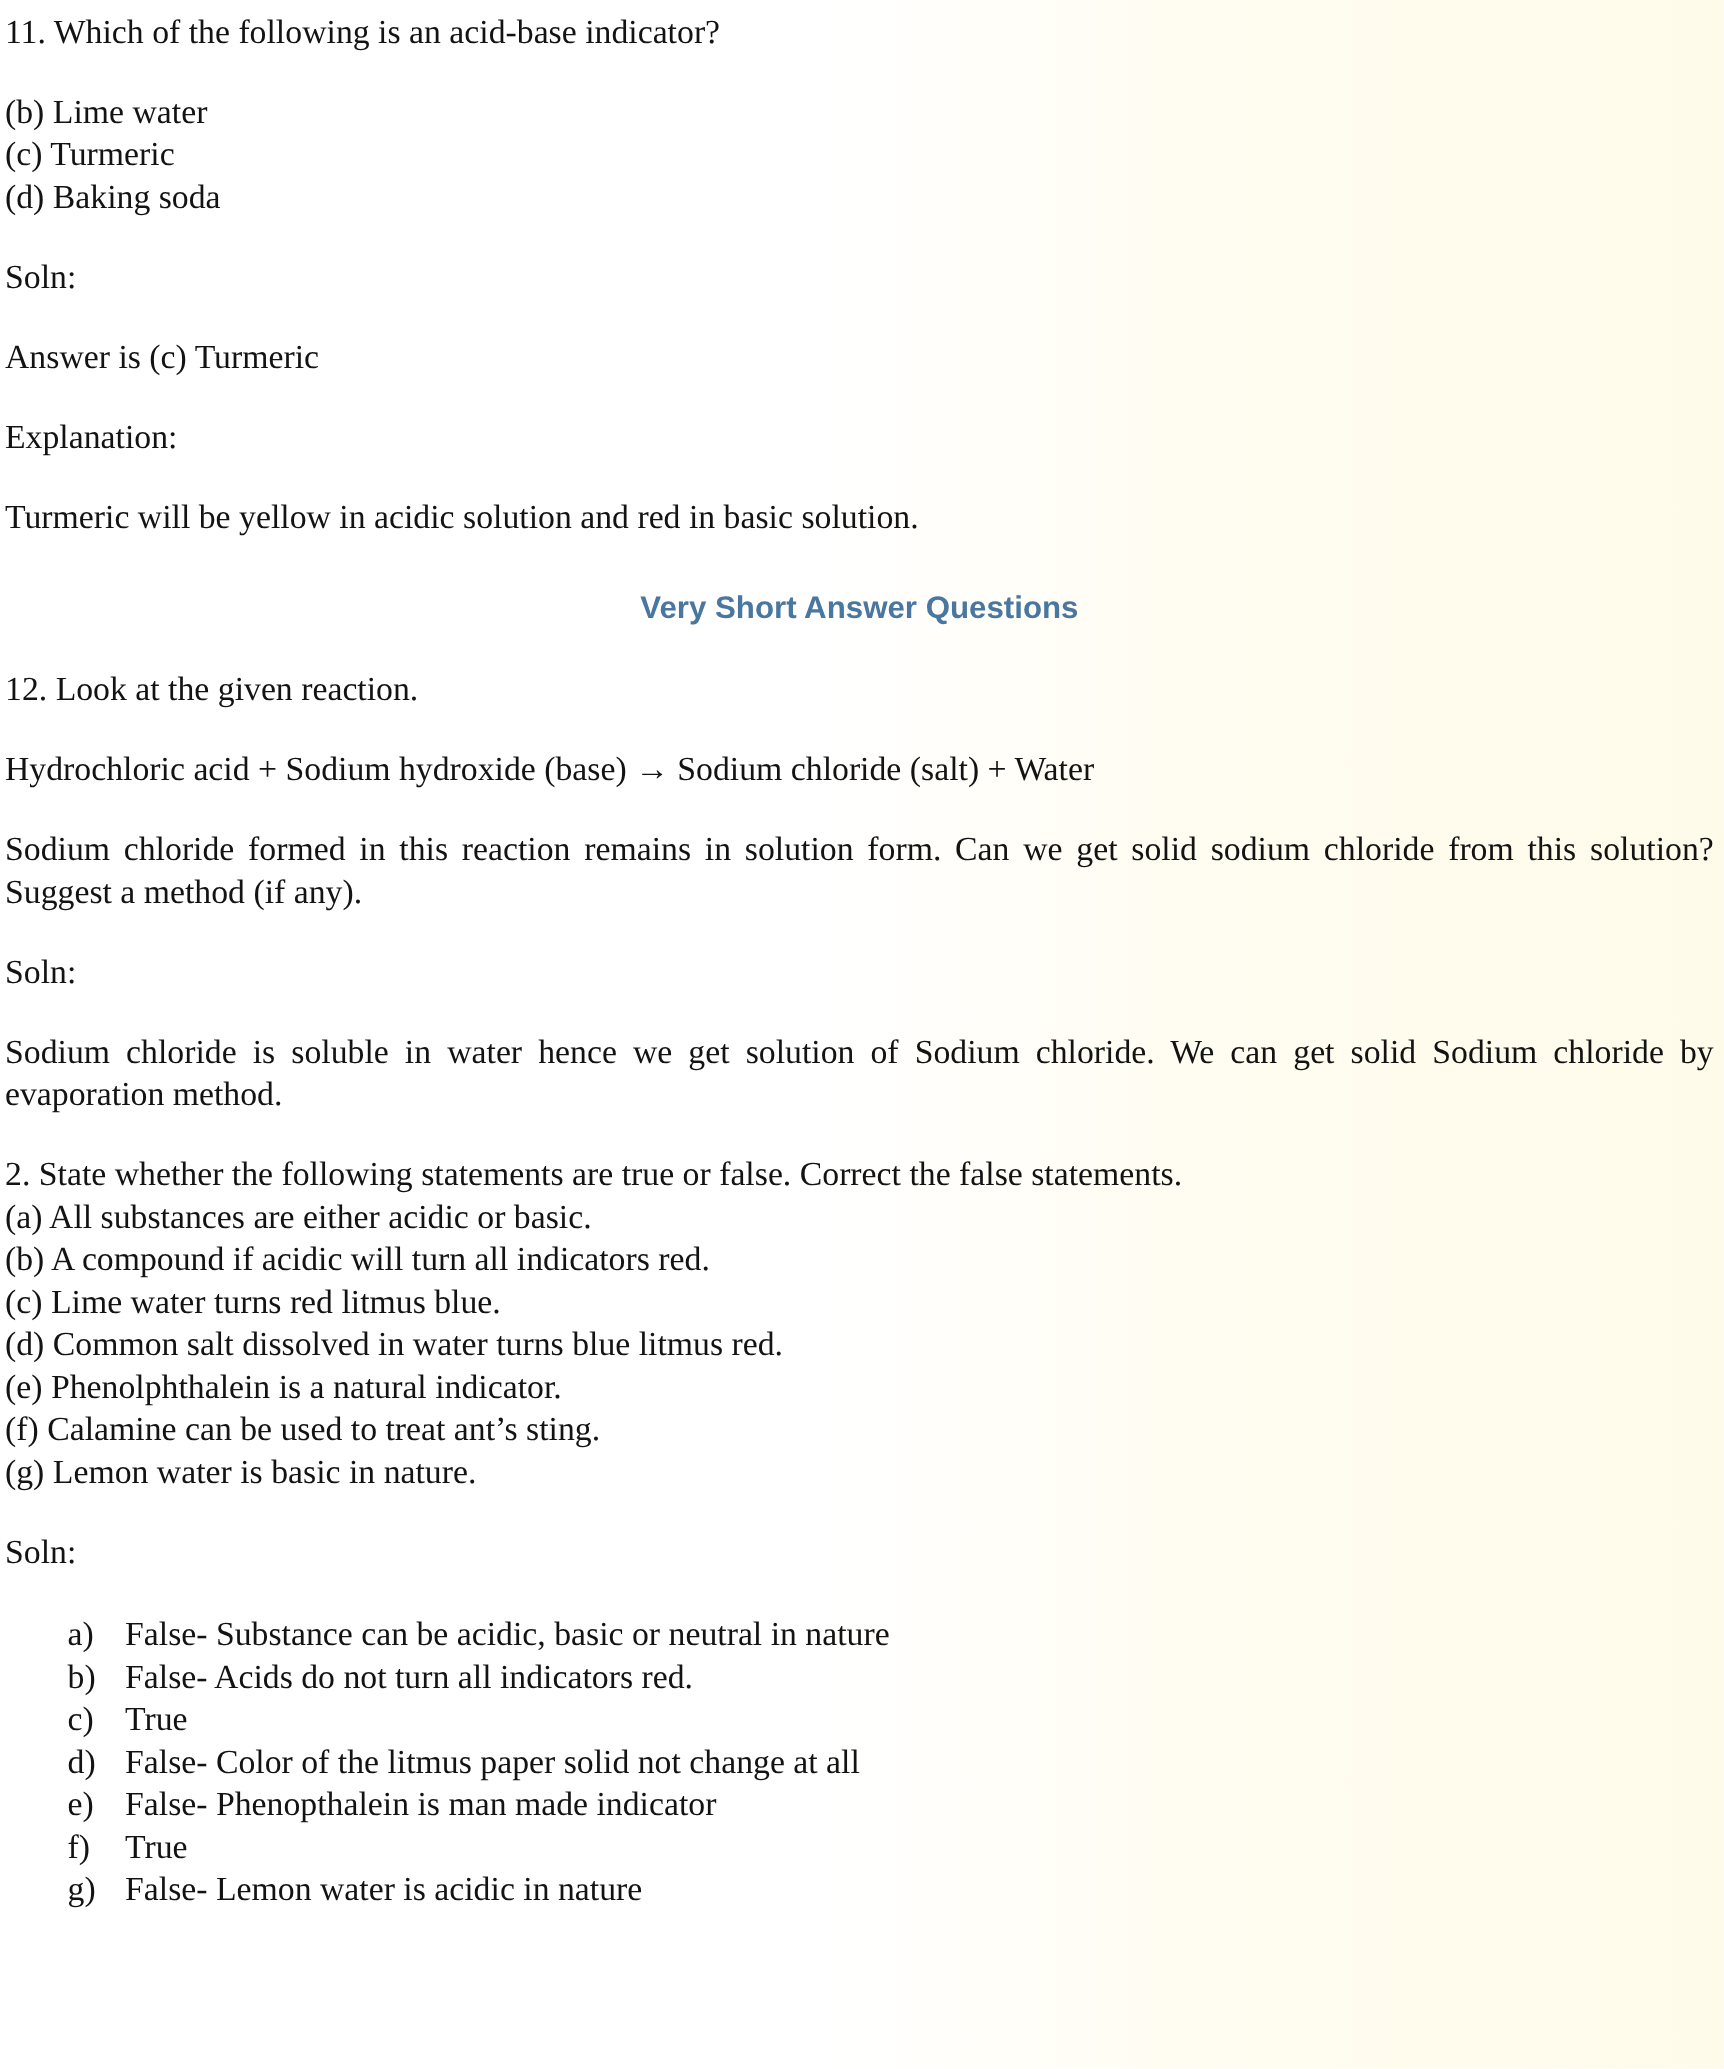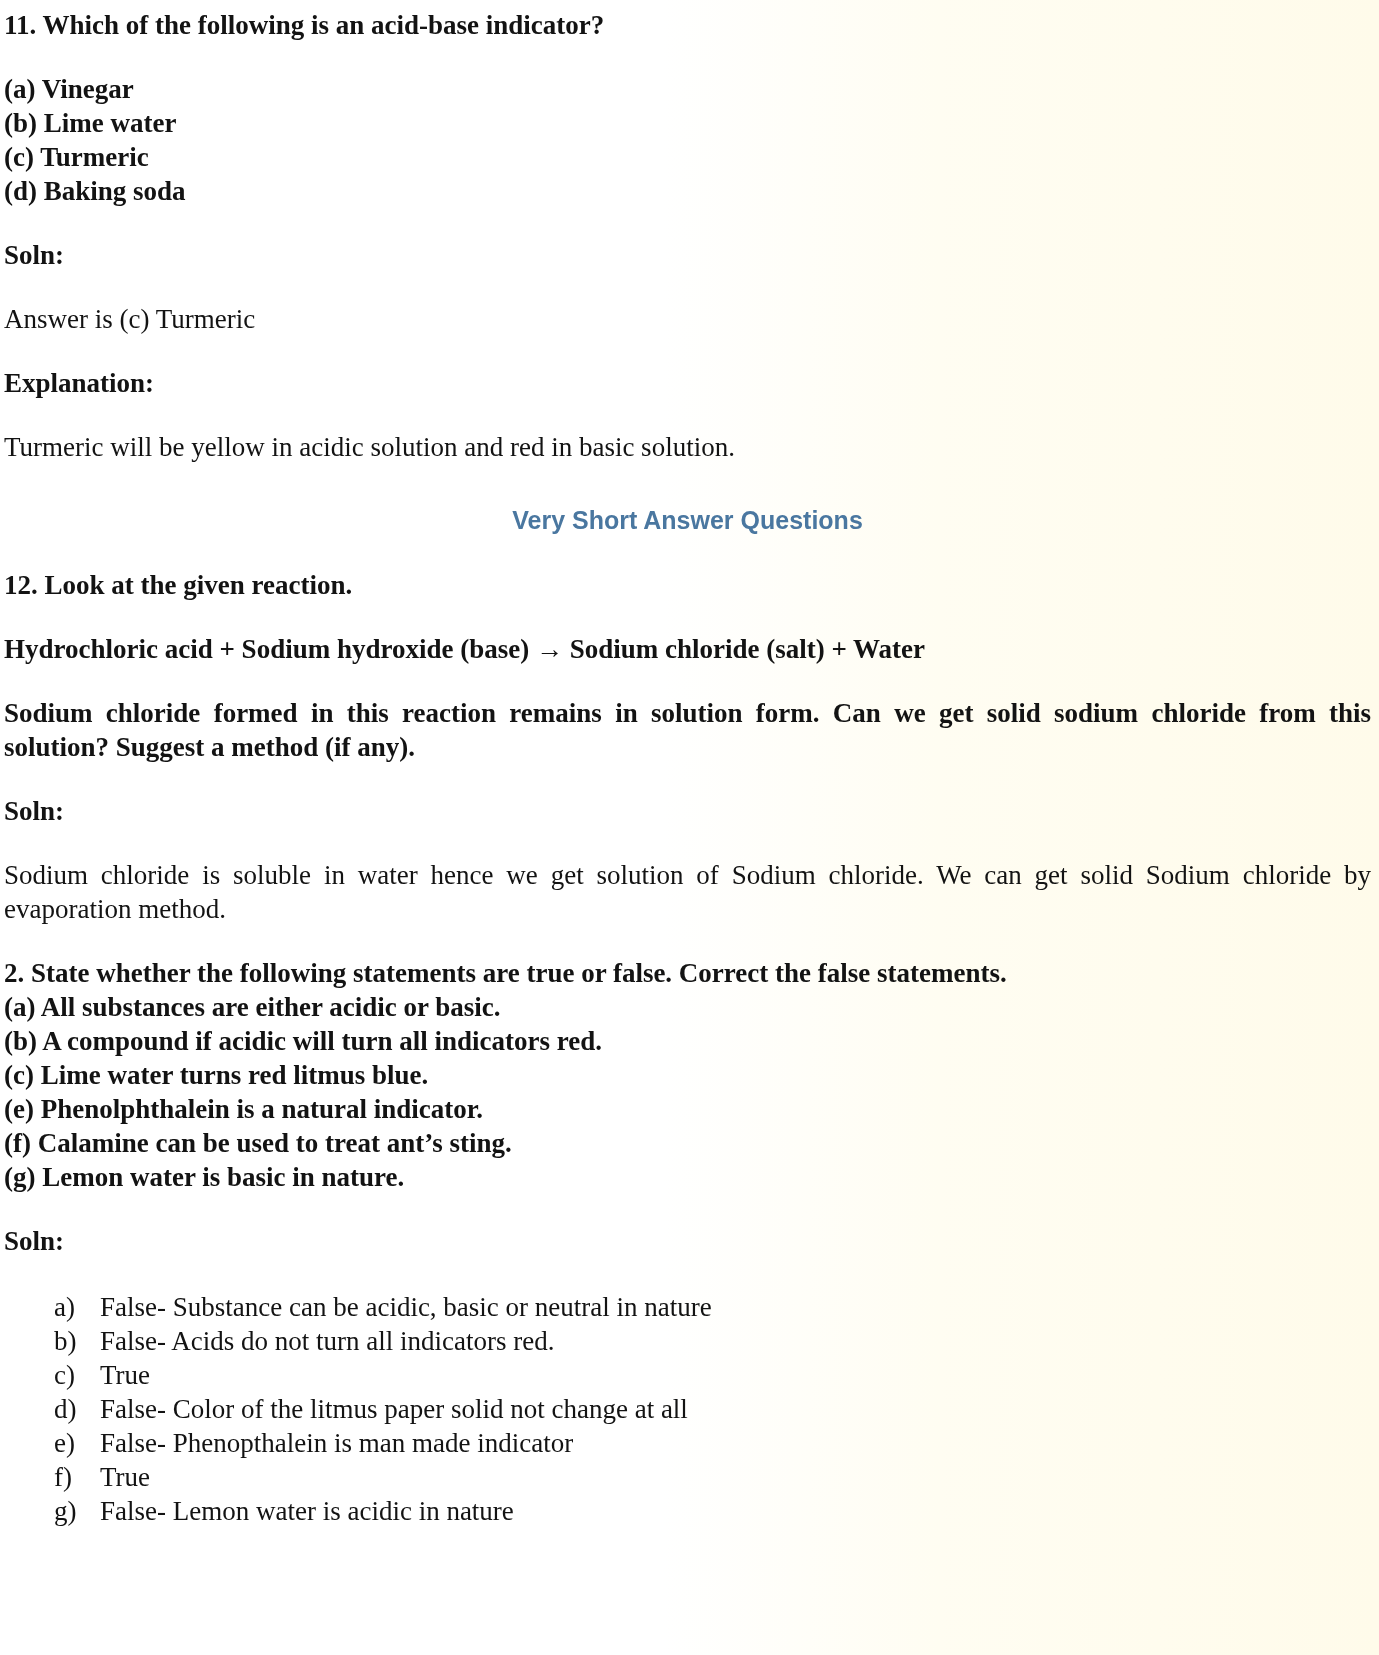--- a/index.html
+++ b/index.html
@@ -9,21 +9,21 @@
     height: 1655px;
     font-family: "Liberation Serif", serif;
     font-size: 27px;
     line-height: 34px;
     color: #131313;
     
     background: linear-gradient(90deg, #ffffff 0%, #ffffff 48%, #fffdf2 68%, #fffbea 100%);
     padding: 8px 8px 0 4px;
     overflow: hidden;
   }
-  .b { font-weight: bold; }
+  .b { font-weight: normal; }
   .para { margin-top: 30px; }
   .just { text-align: justify; }
   .section-heading {
     font-family: "Liberation Sans", sans-serif;
     font-size: 25px;
     line-height: 36px;
     font-weight: bold;
     color: #4a77a0;
     text-align: center;
     margin-top: 38px;
@@ -34,21 +34,20 @@
   .ans-row { display: flex; padding-left: 50px; }
   .ans-marker { flex: 0 0 46px; width: 46px; }
   .ans-text { flex: 1 1 auto; }
 </style>
 </head>
 <body>
 
 <div class="b">11. Which of the following is an acid-base indicator?</div>
 
 <div class="options">
-  <div class="b">(a) Vinegar</div>
   <div class="b">(b) Lime water</div>
   <div class="b">(c) Turmeric</div>
   <div class="b">(d) Baking soda</div>
 </div>
 
 <div class="b para">Soln:</div>
 
 <div class="para">Answer is (c) Turmeric</div>
 
 <div class="b para">Explanation:</div>
@@ -66,20 +65,21 @@
 <div class="b para">Soln:</div>
 
 <div class="para just">Sodium chloride is soluble in water hence we get solution of Sodium chloride. We can get solid Sodium chloride by evaporation method.</div>
 
 <div class="para">
   <div class="b">2. State whether the following statements are true or false. Correct the false statements.</div>
   <div class="statements">
     <div class="b">(a) All substances are either acidic or basic.</div>
     <div class="b">(b) A compound if acidic will turn all indicators red.</div>
     <div class="b">(c) Lime water turns red litmus blue.</div>
+    <div class="b">(d) Common salt dissolved in water turns blue litmus red.</div>
     <div class="b">(e) Phenolphthalein is a natural indicator.</div>
     <div class="b">(f) Calamine can be used to treat ant’s sting.</div>
     <div class="b">(g) Lemon water is basic in nature.</div>
   </div>
 </div>
 
 <div class="b para">Soln:</div>
 
 <div class="ans-list">
   <div class="ans-row">

